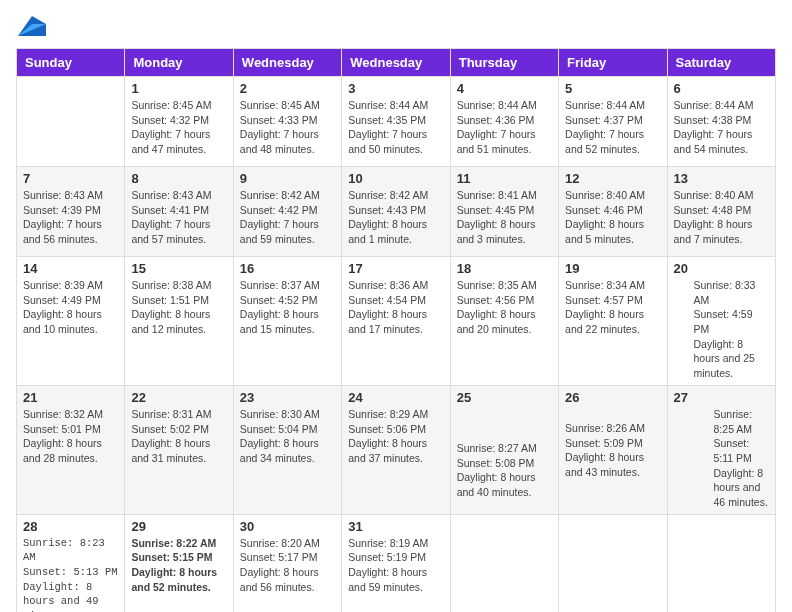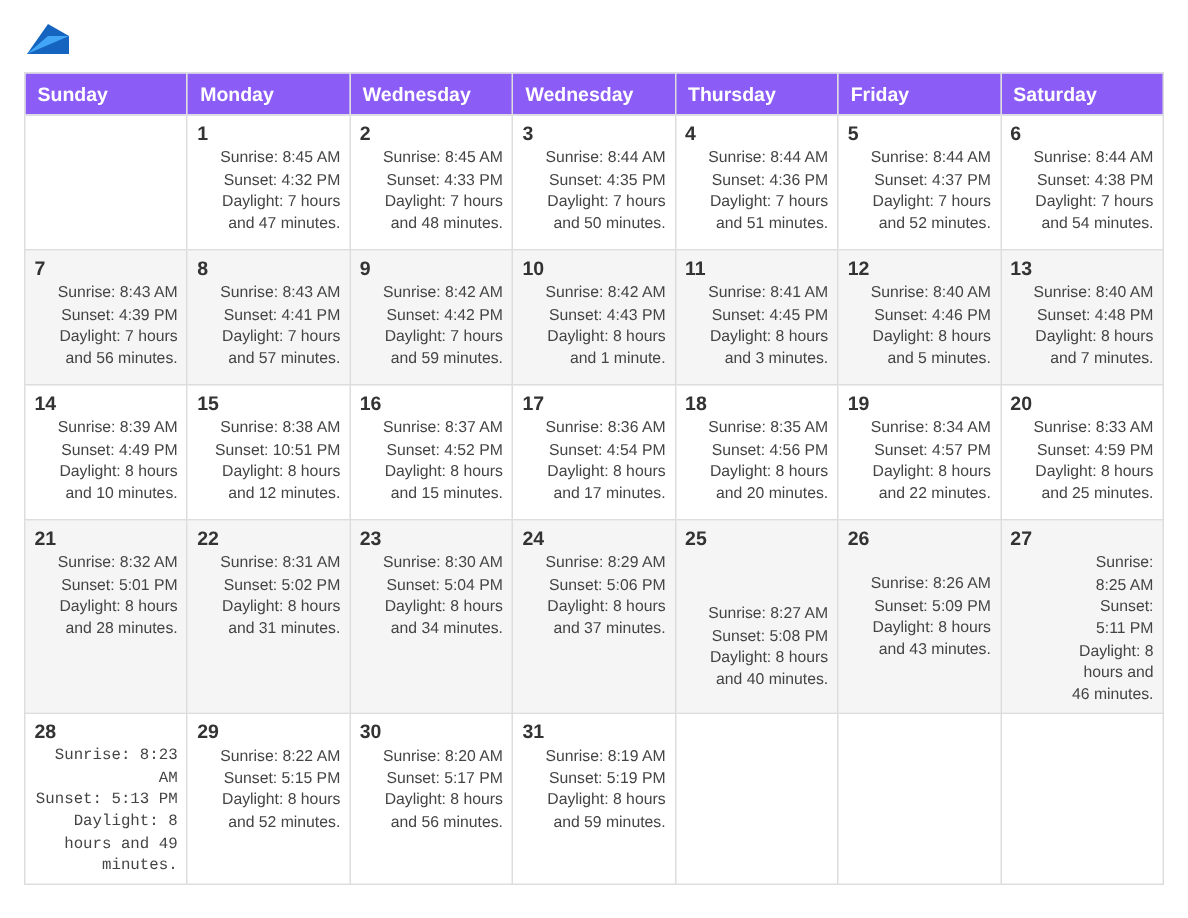--- a/index.html
+++ b/index.html
@@ -77,33 +77,32 @@
     }
     .day-number {
       font-size: 13px;
       font-weight: bold;
       margin-bottom: 2px;
     }
     .day-info {
       font-size: 10.5px;
       line-height: 1.4;
       color: #444;
-      text-align: right;
     }
     .empty-cell {
       background: #f9f9f9;
     }
     tr:nth-child(even) td {
       background-color: #f5f5f5;
     }
     tr:nth-child(odd) td {
       background-color: #ffffff;
     }
     .calendar-table thead tr th {
-      background-color: #8b5cf6;
+      background-color: #6d28d9;
     }
   </style>
 </head>
 <body>
 
 <div class="header-section">
   <div class="logo">
     <div class="logo-text">
       <span class="logo-general"></span>
       <svg class="logo-icon" viewBox="0 0 28 20" xmlns="http://www.w3.org/2000/svg">
@@ -220,21 +219,21 @@
       <tr>
         <td>
           <div class="day-number">14</div>
           <div class="day-info" style="white-space: pre-line;">Sunrise: 8:39 AM
 Sunset: 4:49 PM
 Daylight: 8 hours and 10 minutes.</div>
         </td>
         <td>
           <div class="day-number">15</div>
           <div class="day-info" style="white-space: pre-line;">Sunrise: 8:38 AM
-Sunset: 10:51 PM
+Sunset: 1:51 PM
 Daylight: 8 hours and 12 minutes.</div>
         </td>
         <td>
           <div class="day-number">16</div>
           <div class="day-info" style="white-space: pre-line;">Sunrise: 8:37 AM
 Sunset: 4:52 PM
 Daylight: 8 hours and 15 minutes.</div>
         </td>
         <td>
           <div class="day-number">17</div>
@@ -249,21 +248,21 @@
 Daylight: 8 hours and 20 minutes.</div>
         </td>
         <td>
           <div class="day-number">19</div>
           <div class="day-info" style="white-space: pre-line;">Sunrise: 8:34 AM
 Sunset: 4:57 PM
 Daylight: 8 hours and 22 minutes.</div>
         </td>
         <td>
           <div class="day-number">20</div>
-          <div class="day-info" style="white-space: pre-line;">Sunrise: 8:33 AM
+          <div class="day-info" style="white-space: pre-line; margin-left: 20px;">Sunrise: 8:33 AM
 Sunset: 4:59 PM
 Daylight: 8 hours and 25 minutes.</div>
         </td>
       </tr>
       <tr>
         <td>
           <div class="day-number">21</div>
           <div class="day-info" style="white-space: pre-line;">Sunrise: 8:32 AM
 Sunset: 5:01 PM
 Daylight: 8 hours and 28 minutes.</div>
@@ -307,21 +306,21 @@
       </tr>
       <tr>
         <td>
           <div class="day-number">28</div>
           <div class="day-info" style="white-space: pre-line; font-family: Liberation Mono, monospace;">Sunrise: 8:23 AM
 Sunset: 5:13 PM
 Daylight: 8 hours and 49 minutes.</div>
         </td>
         <td>
           <div class="day-number">29</div>
-          <div class="day-info" style="white-space: pre-line;">Sunrise: 8:22 AM
+          <div class="day-info" style="white-space: pre-line; font-weight: bold;">Sunrise: 8:22 AM
 Sunset: 5:15 PM
 Daylight: 8 hours and 52 minutes.</div>
         </td>
         <td>
           <div class="day-number">30</div>
           <div class="day-info" style="white-space: pre-line;">Sunrise: 8:20 AM
 Sunset: 5:17 PM
 Daylight: 8 hours and 56 minutes.</div>
         </td>
         <td>

